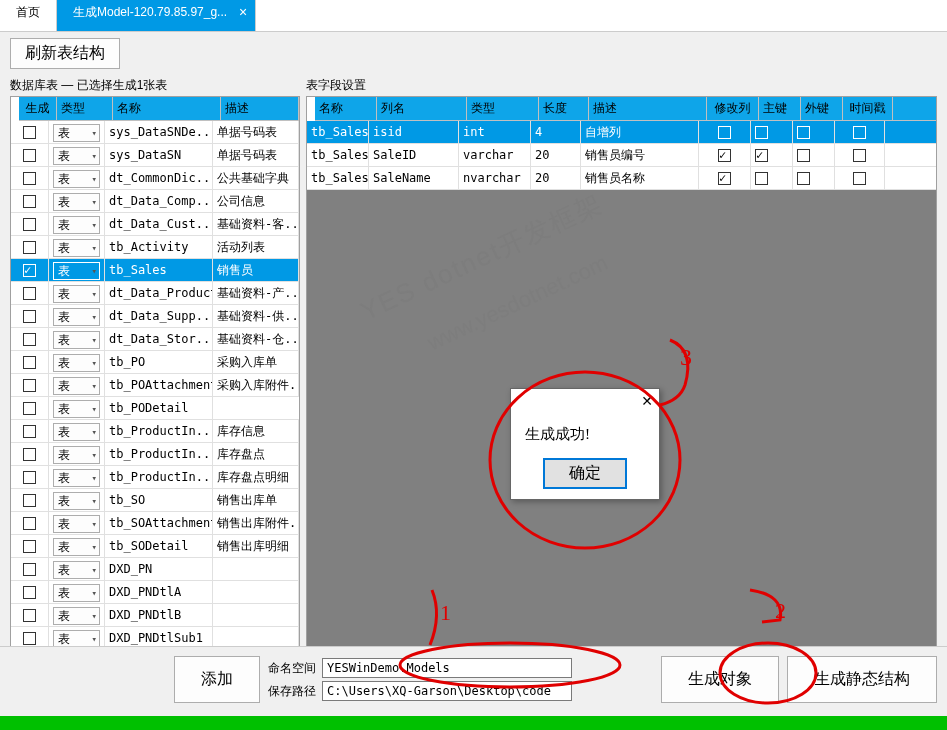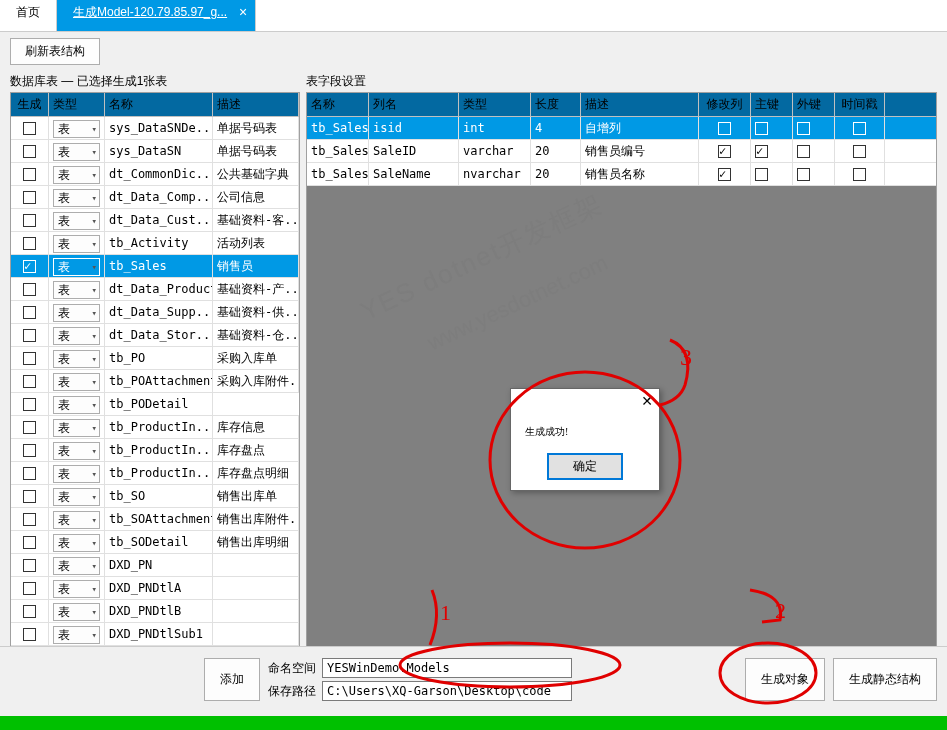--- a/index.html
+++ b/index.html
@@ -1,28 +1,28 @@
 <!DOCTYPE html>
 <html><head>
 <meta charset="utf-8">
 <style>
 * { box-sizing: border-box; margin: 0; padding: 0; }
 body { font-family: "Microsoft YaHei", SimSun, Arial, sans-serif; font-size: 12px; background: #f0f0f0; width: 947px; height: 730px; overflow: hidden; position: relative; }
 .tabs { display: flex; background: #fff; border-bottom: 1px solid #ccc; height: 32px; }
 .tab { padding: 4px 16px; background: #fff; border-right: 1px solid #ccc; cursor: pointer; font-size: 12px; line-height: 16px; }
-.tab.active { background: #0099e5; color: #fff; position: relative; padding-right: 28px; text-decoration: underline; }
+.tab.active { background: #0099e5; color: #fff; position: relative; padding-right: 28px; }
 .tab.active .close { position: absolute; right: 8px; top: 4px; color: #fff; font-size: 14px; }
 .top-bar { padding: 6px 10px; background: #f0f0f0; }
-.btn { background: #fdfdfd; border: 1px solid #adadad; padding: 4px 14px; cursor: pointer; font-size: 12px; font-family: inherit; }
+.btn { background: #fdfdfd; border: 1px solid #adadad; padding: 4px 14px; cursor: pointer; font-size: 16px; font-family: inherit; }
 .main { display: flex; gap: 6px; padding: 0 10px; }
 .left { width: 290px; }
 .right { flex: 1; }
 .section-label { font-size: 12px; padding: 2px 0; }
 .grid { border: 1px solid #a0a0a0; background: #fff; }
-.grid-header { display: flex; background: #0369a1; border-bottom: 1px solid #c0c0c0; }
+.grid-header { display: flex; background: #0ea5e9; border-bottom: 1px solid #c0c0c0; margin-left: 8px; }
 .grid-header .cell { border-right: 1px solid #c0c0c0; padding: 3px 4px; font-size: 12px; }
 .grid-body { height: 532px; overflow-y: auto; background: #808080; }
 .grid-body.right-body { background: #808080; }
 .row { display: flex; background: #fff; border-bottom: 1px solid #e0e0e0; }
 .row.selected { background: #0099e5; color: #fff; }
 .row .cell { border-right: 1px solid #e0e0e0; padding: 3px 4px; font-size: 12px; font-family: "Consolas", monospace; overflow: hidden; white-space: nowrap; height: 22px; line-height: 16px; }
 .left .c1 { width: 38px; text-align: center; }
 .left .c2 { width: 56px; }
 .left .c3 { width: 108px; }
 .left .c4 { flex: 1; }
@@ -36,28 +36,28 @@
 .right .c8 { width: 42px; text-align: left; }
 .right .c9 { width: 50px; text-align: center; }
 .chk { display:inline-block; width: 13px; height: 13px; border: 1px solid #333; background: #fff; vertical-align: middle; position: relative; }
 .chk.checked::after { content: "✓"; position: absolute; top: -3px; left: 0; font-size: 12px; color: #000; }
 .row.selected .chk { border-color: #fff; background: transparent; }
 .row.selected .chk.checked::after { color: #fff; }
 .combo { display: flex; align-items: center; justify-content: space-between; border: 1px solid #adadad; background: #fdfdfd; height: 18px; padding: 0 2px 0 4px; width: 100%; }
 .combo .arrow { font-size: 9px; color: #555; }
 .row.selected .combo { background: #0099e5; color: #fff; border-color: #fff; }
 .bottom { position: absolute; bottom: 18px; left: 0; right: 0; background: #f0f0f0; padding: 8px 10px; display: flex; align-items: center; gap: 8px; border-top: 1px solid #ccc; }
-.bottom .btn-big { padding: 12px 15px; }
+.bottom .btn-big { padding: 12px 26px; }
 .field-row { display: flex; align-items: center; gap: 6px; margin: 3px 0; }
 .field-row input { border: 1px solid #7a7a7a; padding: 2px 4px; width: 250px; font-family: "Consolas", monospace; font-size: 12px; }
 .status-bar { position: absolute; bottom: 0; left: 0; right: 0; height: 14px; background: #00c000; }
 .dialog { position: absolute; left: 510px; top: 388px; width: 150px; background: #fff; border: 1px solid #666; box-shadow: 2px 2px 6px rgba(0,0,0,0.3); }
 .dialog-title { display: flex; justify-content: flex-end; padding: 4px 6px; }
 .dialog-close { cursor: pointer; font-size: 14px; }
-.dialog-body { padding: 12px 14px 8px; font-size: 10px; font-family: Liberation Serif, serif; }
+.dialog-body { padding: 12px 14px 8px; font-size: 15px; font-family: Liberation Serif, serif; }
 .dialog-footer { text-align: center; padding: 6px 0 10px; }
 .dialog-footer .btn { padding: 3px 24px; background: #e1e1e1; border: 2px solid #0078d7; }
 .annot { position: absolute; pointer-events: none; }
 .watermark { position: absolute; left: 350px; top: 240px; transform: rotate(-25deg); font-size: 26px; color: rgba(120,120,120,0.4); pointer-events: none; font-family: Arial; letter-spacing: 2px; white-space: nowrap; }
 .watermark2 { position: absolute; left: 420px; top: 290px; transform: rotate(-25deg); font-size: 22px; color: rgba(120,120,120,0.35); pointer-events: none; font-family: Arial; }
 </style>
 </head>
 <body>
 
 <div class="tabs">

